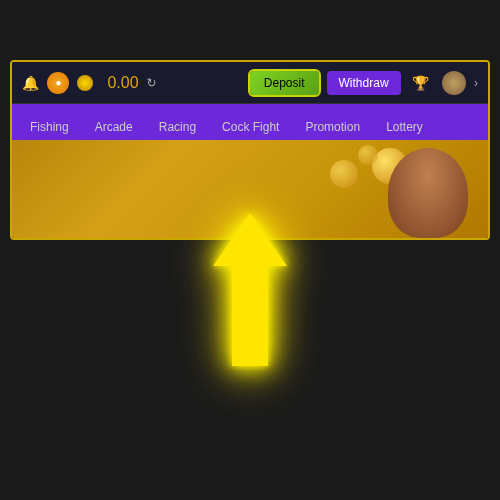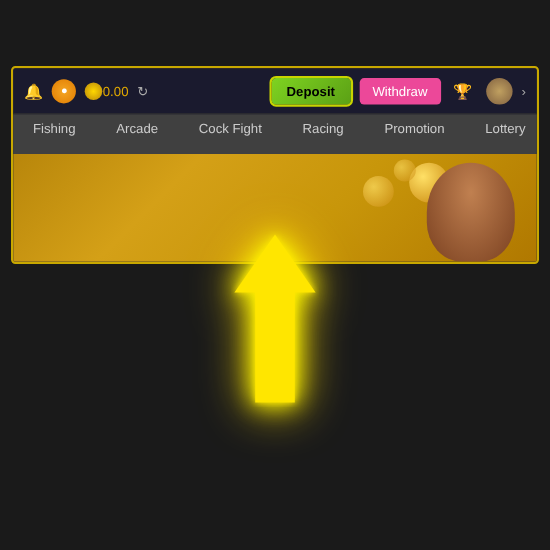--- a/index.html
+++ b/index.html
@@ -59,51 +59,51 @@
       display: flex;
       align-items: center;
       justify-content: center;
       font-size: 10px;
       color: white;
     }
 
     .coin-area {
       display: flex;
       align-items: center;
-      gap: 0;
+      gap: 14px;
       color: #e0a800;
-      font-size: 12px;
+      font-size: 16px;
     }
 
     .coin-icon {
       width: 16px;
       height: 16px;
       border-radius: 50%;
       background: radial-gradient(circle, #ffd700, #b8860b);
     }
 
     .refresh-icon {
       color: #aaa;
       font-size: 12px;
     }
 
     .deposit-btn {
       background: linear-gradient(135deg, #7ed321, #5ba015);
       color: #000;
-      font-weight: bold;
+      font-weight: normal;
       border: none;
       border-radius: 4px;
       padding: 5px 14px;
       font-size: 12px;
       cursor: pointer;
       outline: 2px solid #c8d400;
     }
 
     .withdraw-btn {
-      background: #ec4899;
+      background: #6d28d9;
       color: #fff;
       border: none;
       border-radius: 4px;
       padding: 5px 12px;
       font-size: 12px;
       cursor: pointer;
     }
 
     .trophy-icon {
       color: #ffd700;
@@ -116,26 +116,26 @@
       height: 24px;
       border-radius: 50%;
       background: radial-gradient(circle, #c0a060, #806040);
       margin-left: 4px;
     }
 
     .spacer { flex: 1; }
 
     
     .nav-bar {
-      background: #404040;
+      background: #6d28d9;
       height: 36px;
       display: flex;
-      align-items: flex-start;
+      align-items: flex-end;
       padding: 0 8px;
-      gap: 17px;
+      gap: 6px;
     }
 
     .nav-item {
       color: #ccc;
       font-size: 12px;
       padding: 6px 10px;
       cursor: pointer;
       white-space: nowrap;
       border-radius: 3px;
     }
@@ -205,22 +205,22 @@
       <button class="deposit-btn">Deposit</button>
       <button class="withdraw-btn">Withdraw</button>
       <span class="trophy-icon">🏆</span>
       <div class="user-avatar"></div>
       <span style="color:#aaa;font-size:12px;">›</span>
     </div>
 
     <div class="nav-bar">
       <span class="nav-item">Fishing</span>
       <span class="nav-item">Arcade</span>
+      <span class="nav-item">Racing</span>
       <span class="nav-item">Cock Fight</span>
-      <span class="nav-item">Racing</span>
       <span class="nav-item">Promotion</span>
       <span class="nav-item">Lottery</span>
     </div>
 
     <div class="content-area">
       <div class="coin-decor coin1"></div>
       <div class="coin-decor coin2"></div>
       <div class="coin-decor coin3"></div>
       <div class="face-silhouette"></div>
     </div>

